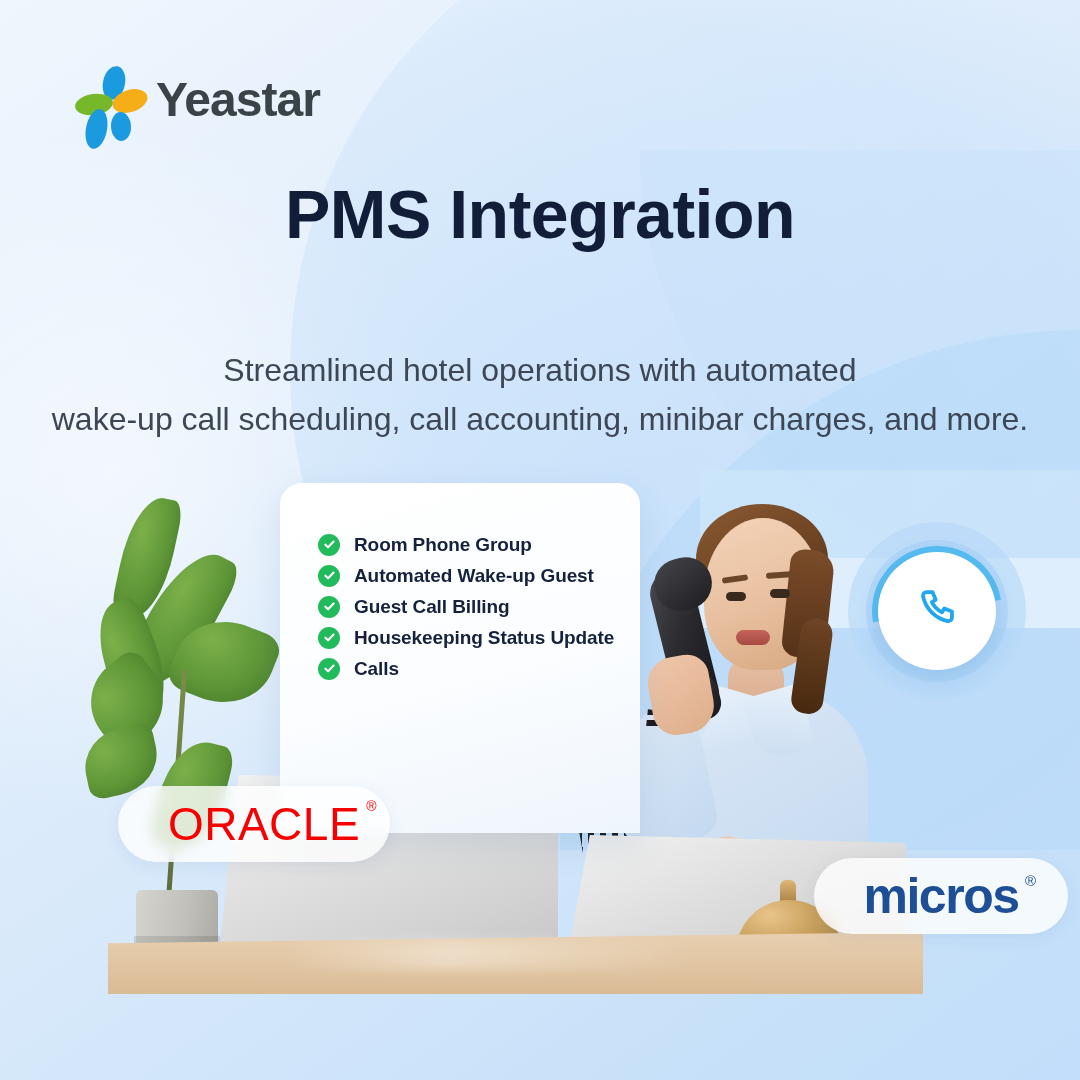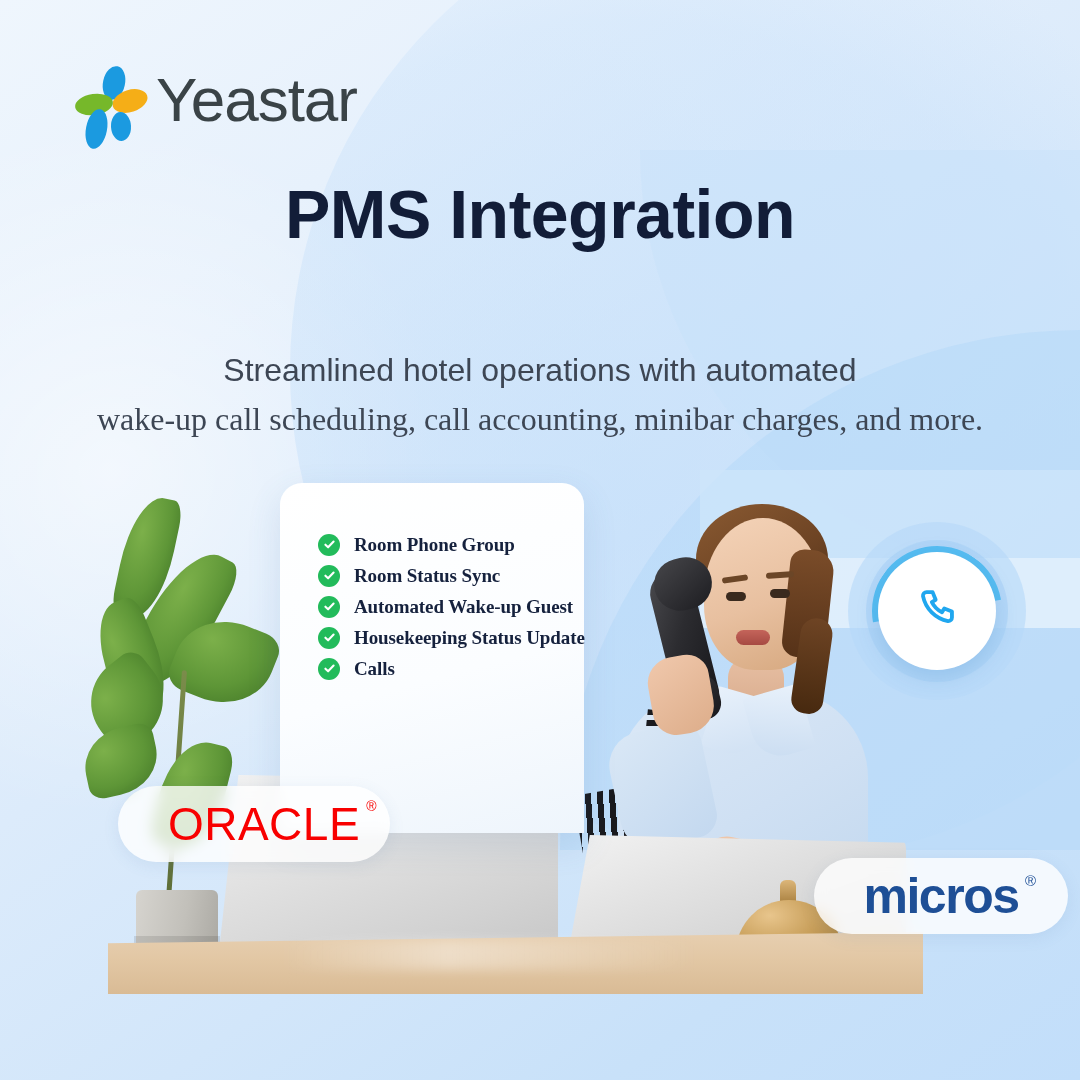--- a/index.html
+++ b/index.html
@@ -91,39 +91,39 @@
     display:flex; align-items:center; gap:16px;
   }
   .logo-mark { position:relative; width:62px; height:72px; }
   .logo-mark span { position:absolute; display:block; border-radius:50%; }
   .pet-top     { width:22px; height:34px; left:25px; top:2px;  background:#1b9ae0; transform:rotate(12deg); }
   .pet-right   { width:36px; height:22px; left:34px; top:26px; background:#f5ae17; transform:rotate(-18deg); }
   .pet-left    { width:38px; height:21px; left:-3px; top:30px; background:#76b82a; transform:rotate(-8deg); }
   .pet-botleft { width:21px; height:40px; left:8px;  top:45px; background:#1b9ae0; transform:rotate(11deg); }
   .pet-botmid  { width:20px; height:29px; left:33px; top:48px; background:#1b9ae0; transform:rotate(-3deg); }
   .logo-word {
-    font-size:62px; font-weight:400; letter-spacing:-1px;
+    font-size:48px; font-weight:700; letter-spacing:-1px;
     color:#3a4347; line-height:1;
   }
 
   
   .headline {
     position:absolute; left:0; top:179px; width:1080px;
     text-align:center;
     font-size:68px; font-weight:600; letter-spacing:-.5px;
     color:#121d38; line-height:1.05;
   }
   .subhead {
     position:absolute; left:0; top:310px; width:1080px;
     text-align:center;
     font-size:32px; font-weight:400; line-height:1.52;
     color:#3d4654;
     margin-top:36px;
   }
-  .subhead .l2 { display:block;font-family:Liberation Serif, serif; }
+  .subhead .l2 { display:block; }
 
   
   .scene { position:absolute; left:0; top:440px; width:1080px; height:640px; }
 
   
   .desk {
     position:absolute; left:108px; top:492px; width:815px; height:62px;
     background:linear-gradient(180deg,#e7cfb0 0%, #e2c7a4 45%, #d9bb95 100%);
     clip-path:polygon(0 18%, 100% 0, 100% 100%, 0 100%);
   }
@@ -282,25 +282,24 @@
     transform:rotate(-12deg);
   }
   .p-hand-low {
     position:absolute; left:96px; top:378px; width:72px; height:82px;
     background:linear-gradient(160deg,#f0c8ac,#dcac89); border-radius:28px 24px 22px 26px;
     transform:rotate(12deg);
   }
 
   
   .card {
-    position:absolute; left:280px; top:483px; width:304px; height:350px;
+    position:absolute; left:280px; top:483px; width:360px; height:350px;
     background:linear-gradient(165deg,#ffffff 0%, #fbfdff 55%, #eef5fc 100%);
     border-radius:22px 22px 0 0;
     box-shadow:0 12px 34px rgba(70,110,160,.14);
-    font-family:Liberation Serif, serif;
   }
   .feature-list { position:absolute; left:38px; top:48px; }
   .feature-item {
     display:flex; align-items:center; gap:14px; height:31px; margin-bottom:0;
     padding-bottom:4px;
   }
   .check-icon {
     flex:0 0 auto; width:22px; height:22px; border-radius:50%;
     background:#22bb5b; display:flex; align-items:center; justify-content:center;
   }
@@ -436,38 +435,38 @@
 
       <div class="feature-item">
         <span class="check-icon">
           <svg width="13" height="13" viewBox="0 0 13 13">
               <path d="M2.4 6.7 L5.1 9.3 L10.6 3.6" fill="none" stroke="#ffffff" stroke-width="2.1" stroke-linecap="round" stroke-linejoin="round"></path>
             </svg>
         </span>
         <span class="feature-label">Room Phone Group</span>
       </div>
 
-      <div class="feature-item">
-        <span class="check-icon">
-          <svg width="13" height="13" viewBox="0 0 13 13">
-              <path d="M2.4 6.7 L5.1 9.3 L10.6 3.6" fill="none" stroke="#ffffff" stroke-width="2.1" stroke-linecap="round" stroke-linejoin="round"></path>
-            </svg>
-        </span>
-        <span class="feature-label">Room Status Sync</span>
-      </div>
 
       <div class="feature-item">
         <span class="check-icon">
           <svg width="13" height="13" viewBox="0 0 13 13">
               <path d="M2.4 6.7 L5.1 9.3 L10.6 3.6" fill="none" stroke="#ffffff" stroke-width="2.1" stroke-linecap="round" stroke-linejoin="round"></path>
             </svg>
         </span>
         <span class="feature-label">Automated Wake-up Guest</span>
       </div>
 
+      <div class="feature-item">
+        <span class="check-icon">
+          <svg width="13" height="13" viewBox="0 0 13 13">
+              <path d="M2.4 6.7 L5.1 9.3 L10.6 3.6" fill="none" stroke="#ffffff" stroke-width="2.1" stroke-linecap="round" stroke-linejoin="round"></path>
+            </svg>
+        </span>
+        <span class="feature-label">Guest Call Billing</span>
+      </div>
 
       <div class="feature-item">
         <span class="check-icon">
           <svg width="13" height="13" viewBox="0 0 13 13">
               <path d="M2.4 6.7 L5.1 9.3 L10.6 3.6" fill="none" stroke="#ffffff" stroke-width="2.1" stroke-linecap="round" stroke-linejoin="round"></path>
             </svg>
         </span>
         <span class="feature-label">Housekeeping Status Update</span>
       </div>
 

